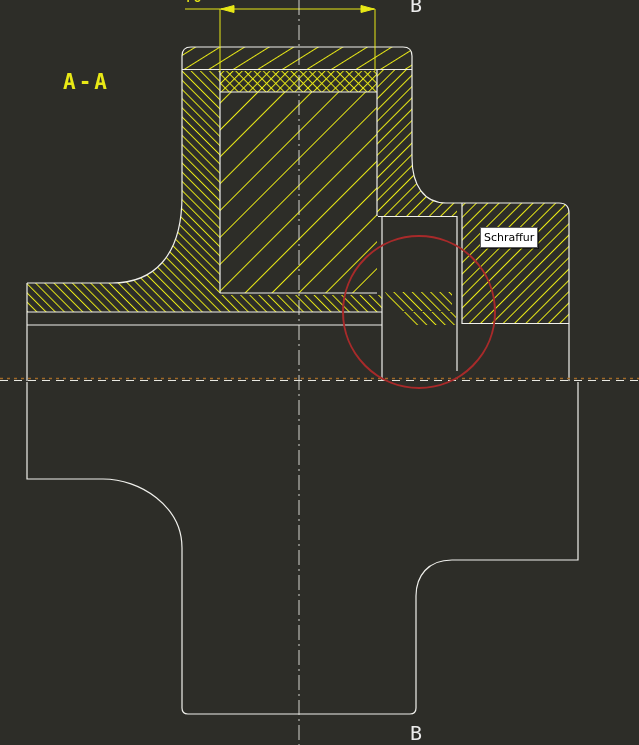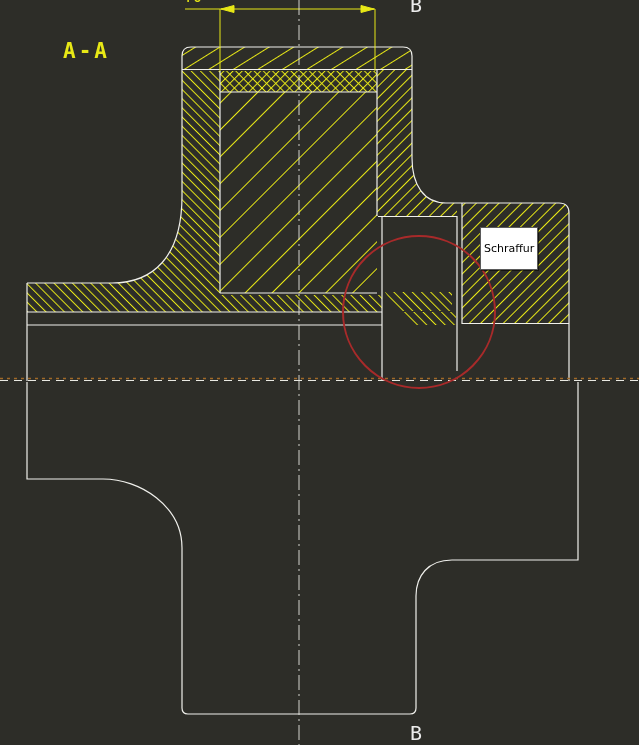--- a/index.html
+++ b/index.html
@@ -20,34 +20,34 @@
     overflow:hidden;
     font-family:"DejaVu Sans Mono", monospace;
   }
   .canvas svg{position:absolute;left:0;top:0;}
   .cad-text{
     position:absolute;
     color:var(--c-hatch);
     white-space:pre;
     line-height:1;
   }
-  .label-aa{left:63px;top:41px;font-size:21px;letter-spacing:3px;font-weight:bold;}
+  .label-aa{left:63px;top:72px;font-size:21px;letter-spacing:3px;font-weight:bold;}
   .dim-40{left:182px;top:-10px;font-size:15px;letter-spacing:2px;}
   .marker-b{color:#ececec;font-size:20px;letter-spacing:0;}
   .marker-b.top{left:410px;top:-5px;}
   .marker-b.bottom{left:410px;top:723px;}
   .tooltip{
     position:absolute;
     left:480px;top:227px;
     background:var(--c-tooltip-bg);
     color:var(--c-tooltip-text);
     font-family:"DejaVu Sans", sans-serif;
     font-size:11px;
     line-height:13px;
-    padding:14px 3px;
+    padding:3px 3px;
     border:1px solid #5a5a5a;
     box-shadow:1px 1px 0 rgba(0,0,0,.55);
   }
 </style>
 </head>
 <body>
 
 <div class="canvas">
 
   <svg width="639" height="745" viewBox="0 0 639 745">

